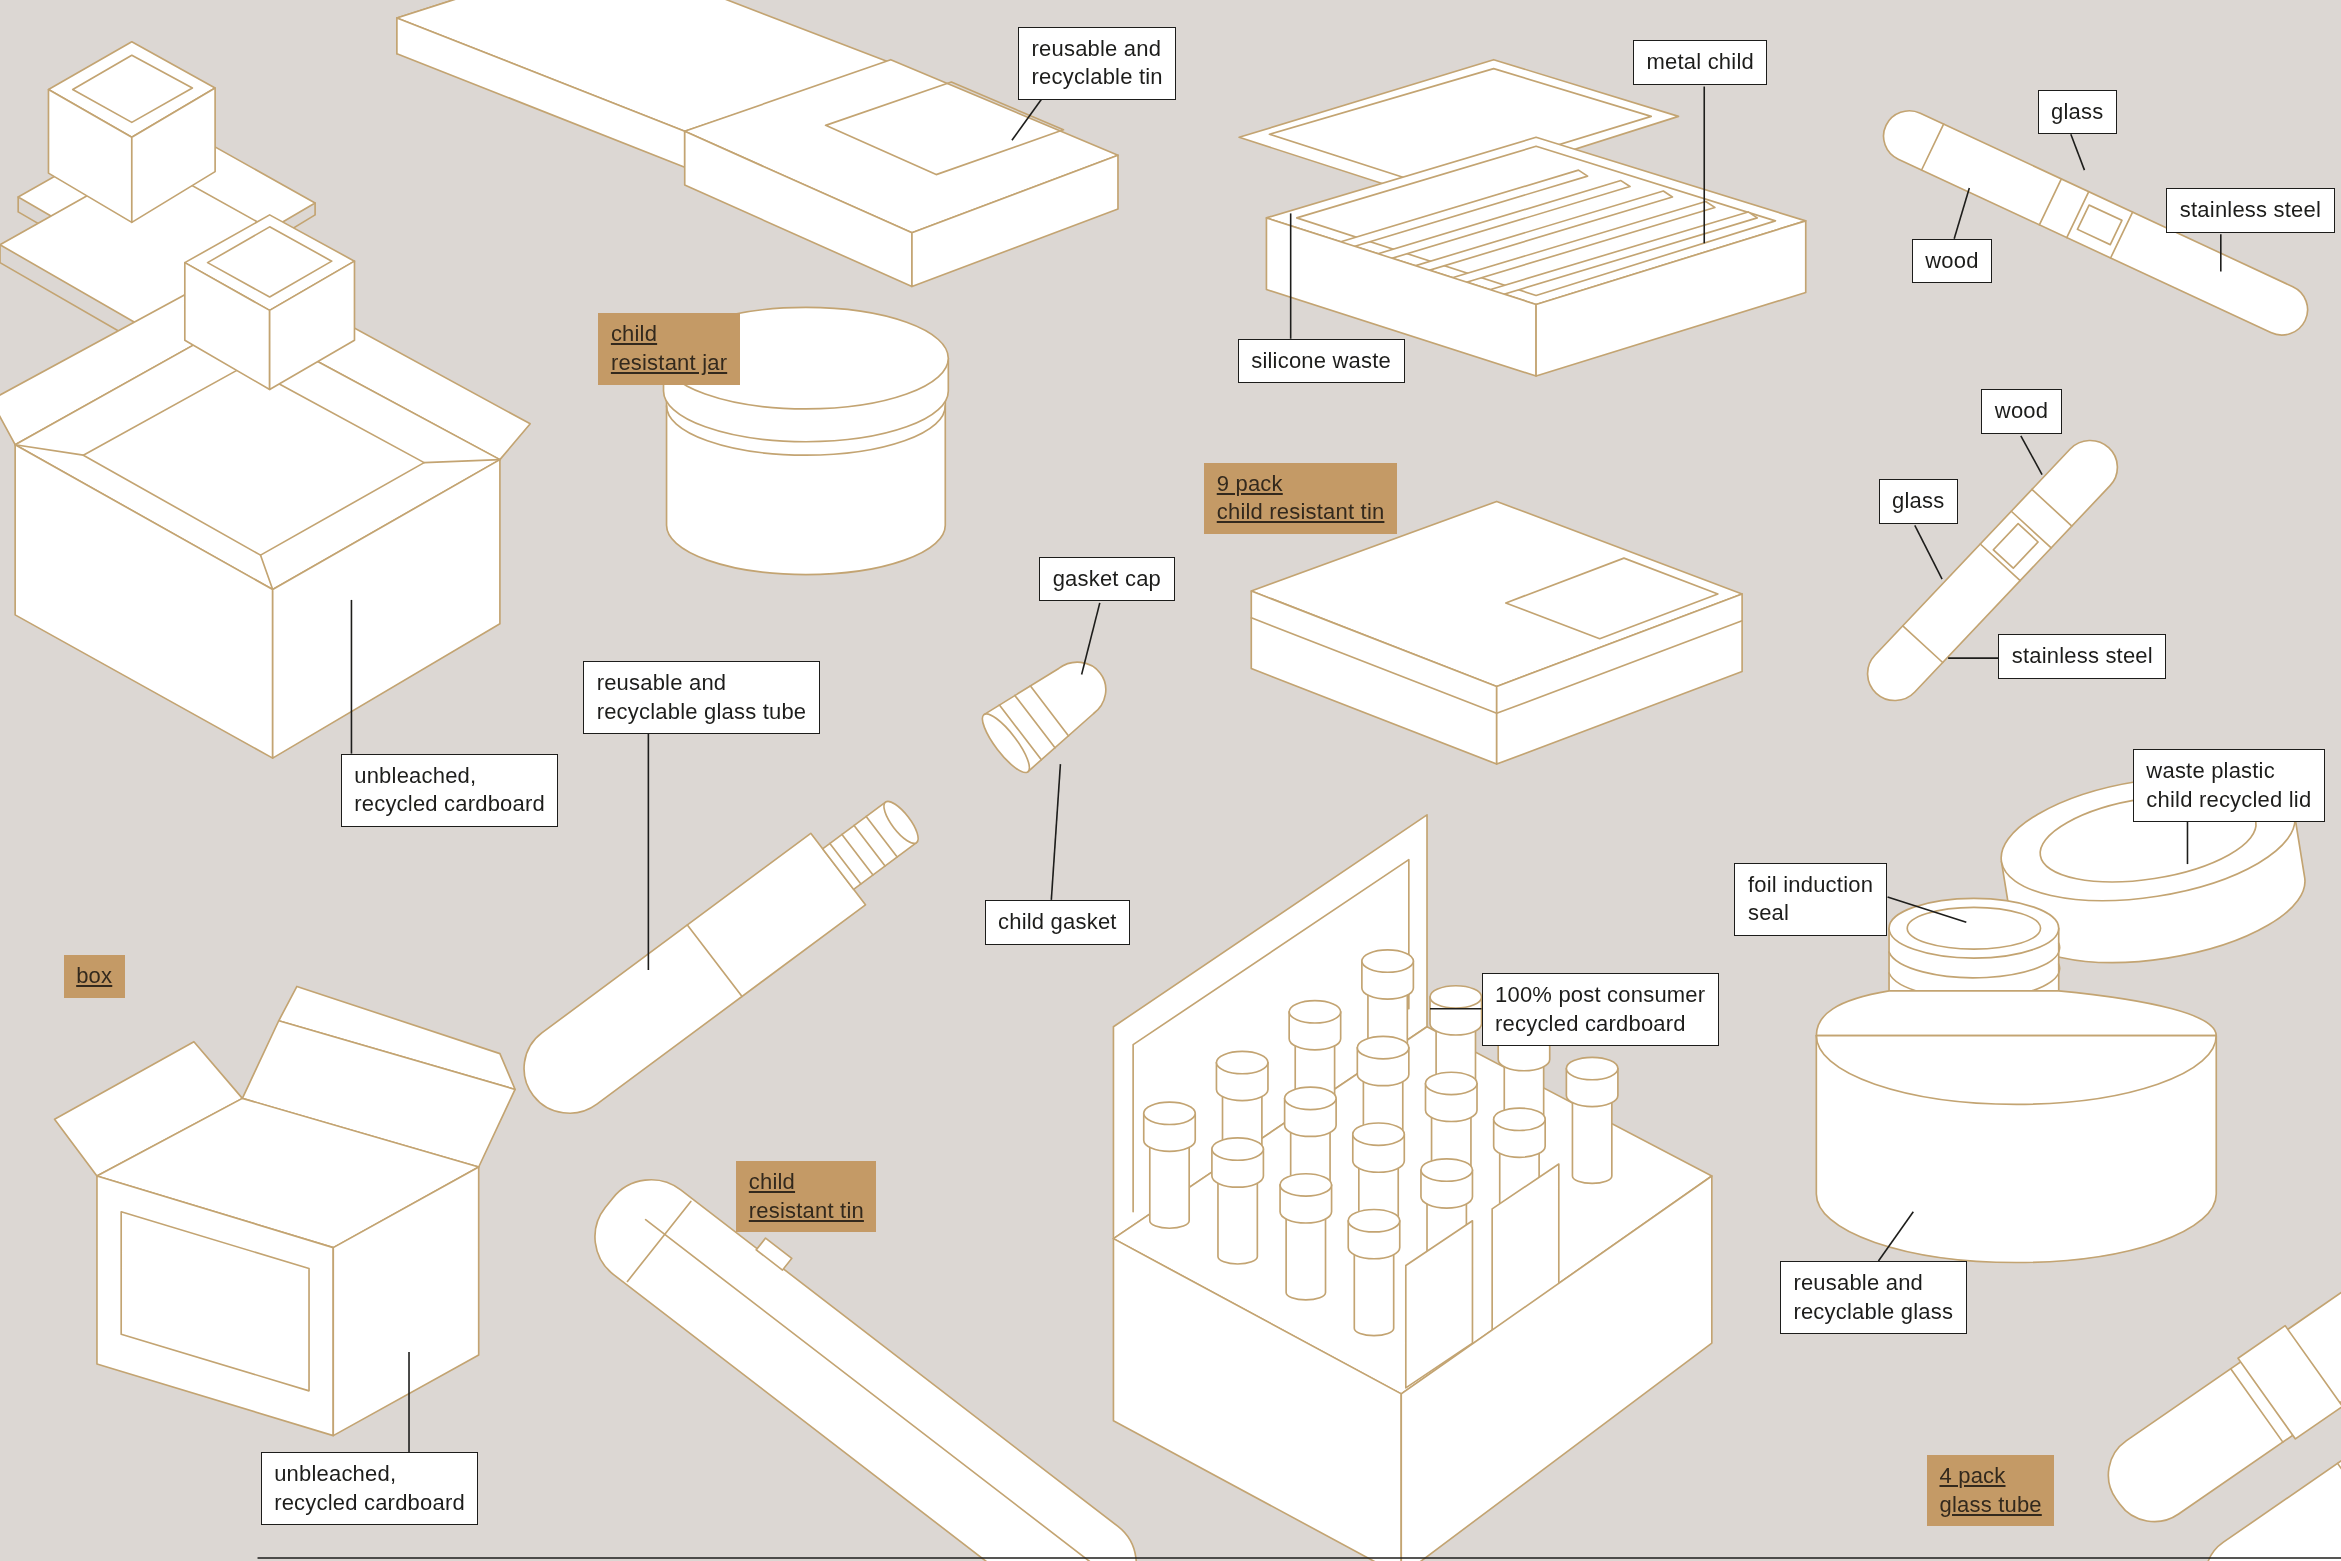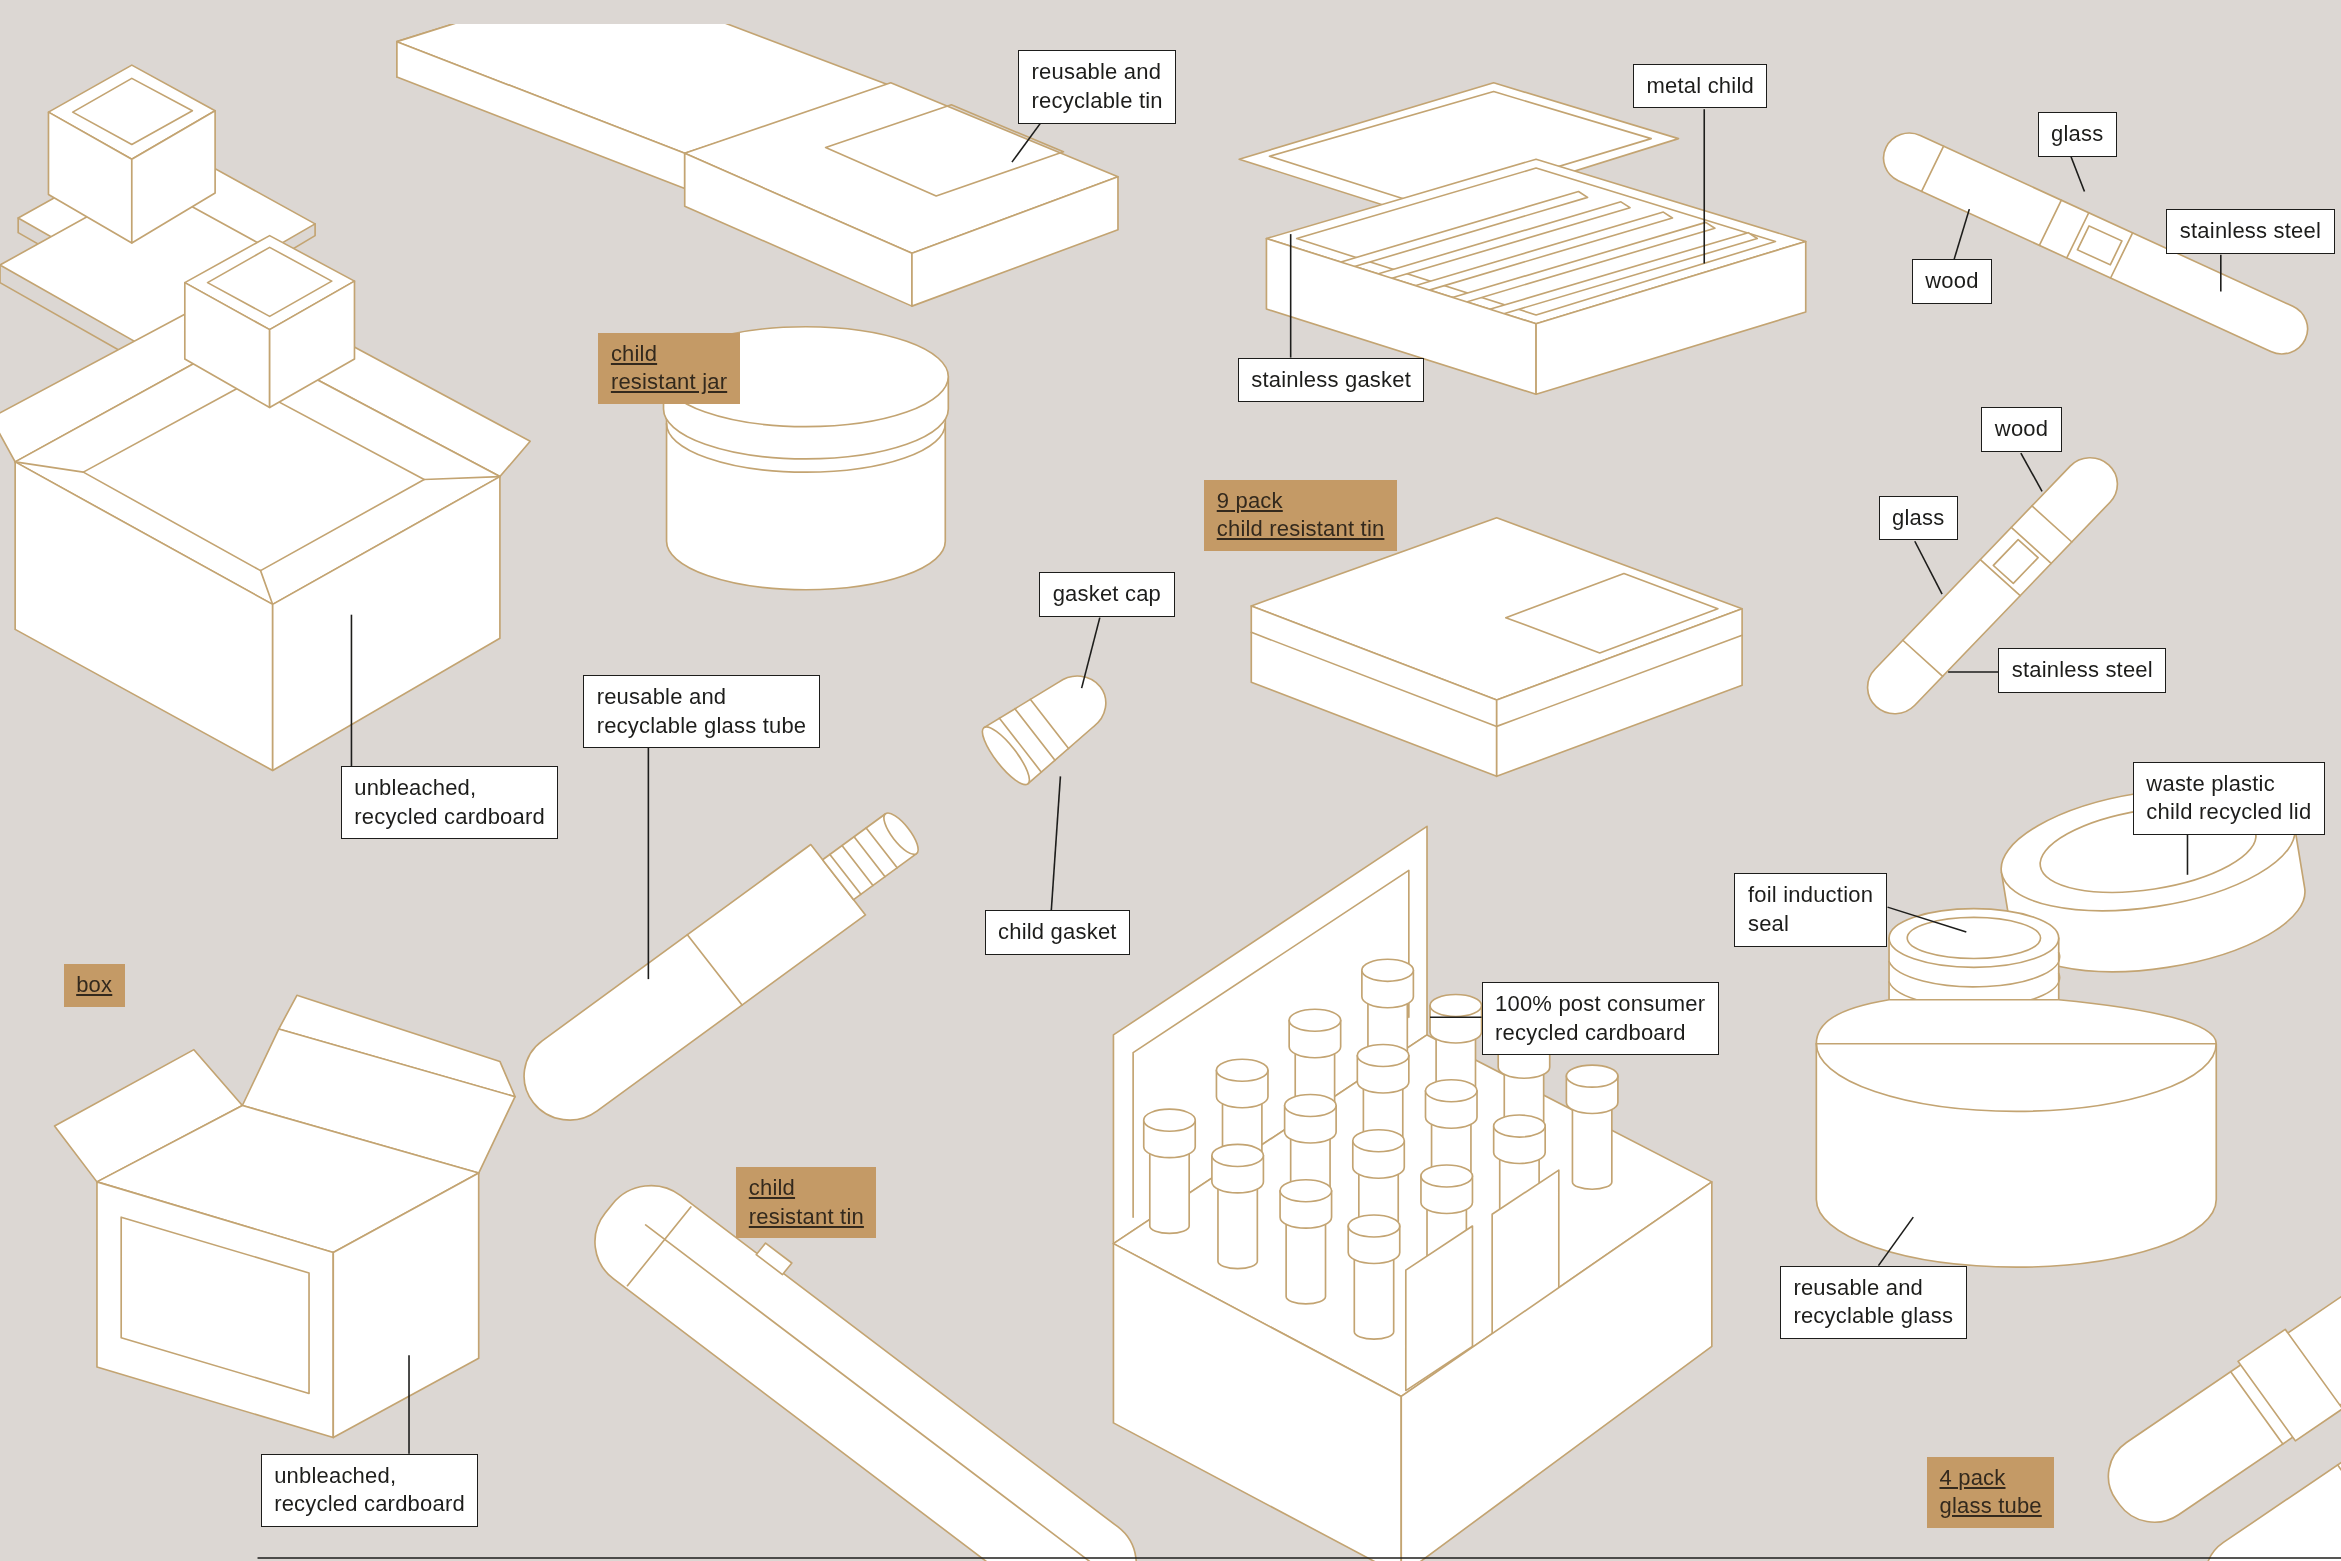--- a/index.html
+++ b/index.html
@@ -1,21 +1,21 @@
 <!DOCTYPE html>
 <html style="--background: #dcd7d3; --line: #c3a472; --paper: #ffffff; --ink: #1d1d1b; --tan: #c49a66; --tan-ink: #33291d;font-size:12.5px"><head>
 <meta charset="utf-8">
 <style>
   html,body{margin:0;padding:0;}
   body{
     width:2342px;height:1561px;position:relative;overflow:hidden;
     background:var(--background,#dcd7d3);
     font-family:"Liberation Sans",sans-serif;
   }
-  #stage{position:absolute;inset:0;margin-top:24px;}
+  #stage{position:absolute;inset:0;}
   svg#art{position:absolute;inset:0;width:100%;height:100%;display:block;}
   .art{stroke:var(--line,#c3a472);fill:none;stroke-width:1.1;stroke-linejoin:round;stroke-linecap:round;}
   .fw{fill:var(--paper,#ffffff);}
   .leader{stroke:var(--ink,#1d1d1b);stroke-width:1.05;fill:none;}
   .label{
     position:absolute;font-size:22px;line-height:1.3;letter-spacing:0.2px;
     white-space:pre-line;padding:7px 12.5px;color:var(--ink,#1d1d1b);
   }
   .label.white{background:var(--paper,#ffffff);border:1.6px solid var(--ink,#1d1d1b);}
   .label.tan{background:var(--tan,#c49a66);color:var(--tan-ink,#33291d);text-decoration:underline;}
@@ -215,21 +215,21 @@
       <path class="leader" d="M270,973 L270,906"></path>
     </g>
   </svg>
 
   <div class="label white" style="left:43.47%;top:1.72%">reusable and
 recyclable tin</div>
   <div class="label white" style="left:69.73%;top:2.58%">metal child</div>
   <div class="label white" style="left:87.00%;top:5.74%">glass</div>
   <div class="label white" style="left:92.50%;top:12.05%">stainless steel</div>
   <div class="label white" style="left:81.63%;top:15.30%">wood</div>
-  <div class="label white" style="left:52.85%;top:21.70%">stainless gasket</div>
+  <div class="label white" style="left:52.85%;top:21.70%">silicone waste</div>
   <div class="label tan" style="left:25.55%;top:20.08%">child
 resistant jar</div>
   <div class="label white" style="left:84.60%;top:24.95%">wood</div>
   <div class="label white" style="left:80.21%;top:30.69%">glass</div>
   <div class="label tan" style="left:51.42%;top:29.64%">9 pack
 child resistant tin</div>
   <div class="label white" style="left:44.37%;top:35.66%">gasket cap</div>
   <div class="label white" style="left:85.32%;top:40.63%">stainless steel</div>
   <div class="label white" style="left:24.90%;top:42.35%">reusable and
 recyclable glass tube</div>

